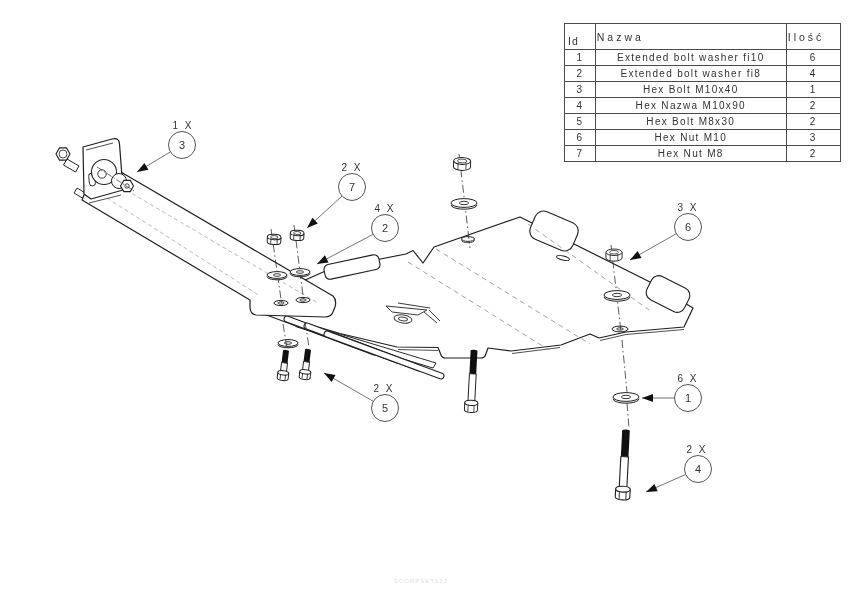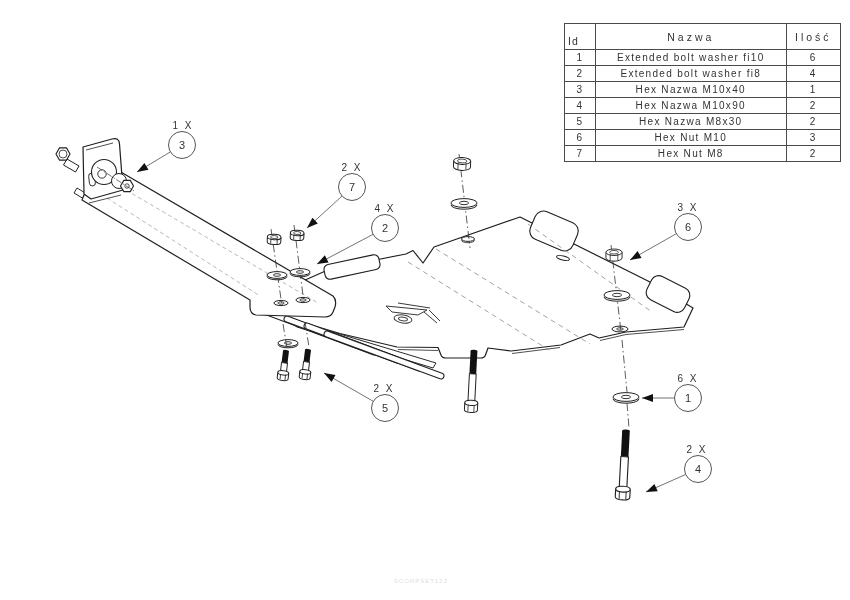--- a/index.html
+++ b/index.html
@@ -9,21 +9,21 @@
   
   .parts-table{position:absolute;left:564px;top:23px;border-collapse:collapse;
                color:#333;table-layout:fixed;background:#fff;}
   .parts-table td,.parts-table th{border:1px solid #4a4a4a;font-weight:normal;
                font-size:10px;white-space:nowrap;overflow:hidden;}
   .parts-table thead tr{height:26px;}
   .parts-table tbody tr{height:16px;}
   .parts-table .w-id{width:19px;}
   .parts-table .w-name{width:191px;}
   .parts-table .w-qty{width:54px;}
-  .parts-table th{font-size:10.5px;letter-spacing:3px;text-align:center;}
+  .parts-table th{font-size:10.5px;letter-spacing:3px;text-align:left;}
   .parts-table th.h-id{text-align:left;vertical-align:bottom;padding:0 16px 2px 3px;letter-spacing:1px;}
   .parts-table td{text-align:center;letter-spacing:1.3px;padding:0 1px;}
   
   .watermark{position:absolute;left:394px;top:578px;font-size:6px;color:#dcdcdc;
              letter-spacing:1px;}
   
   text{font-family:"Liberation Sans",sans-serif;fill:#333;}
   .balloon-num{font-size:11px;}
   .qty-label{font-size:10px;letter-spacing:2px;}
 </style>
@@ -270,31 +270,31 @@
       <td>Extended bolt washer fi10</td>
       <td>6</td>
     </tr>
     <tr>
       <td>2</td>
       <td>Extended bolt washer fi8</td>
       <td>4</td>
     </tr>
     <tr>
       <td>3</td>
-      <td>Hex Nazwa M10x40</td>
+      <td>Hex Bolt M10x40</td>
       <td>1</td>
     </tr>
     <tr>
       <td>4</td>
       <td>Hex Nazwa M10x90</td>
       <td>2</td>
     </tr>
     <tr>
       <td>5</td>
-      <td>Hex Nazwa M8x30</td>
+      <td>Hex Bolt M8x30</td>
       <td>2</td>
     </tr>
     <tr>
       <td>6</td>
       <td>Hex Nut M10</td>
       <td>3</td>
     </tr>
     <tr>
       <td>7</td>
       <td>Hex Nut M8</td>

